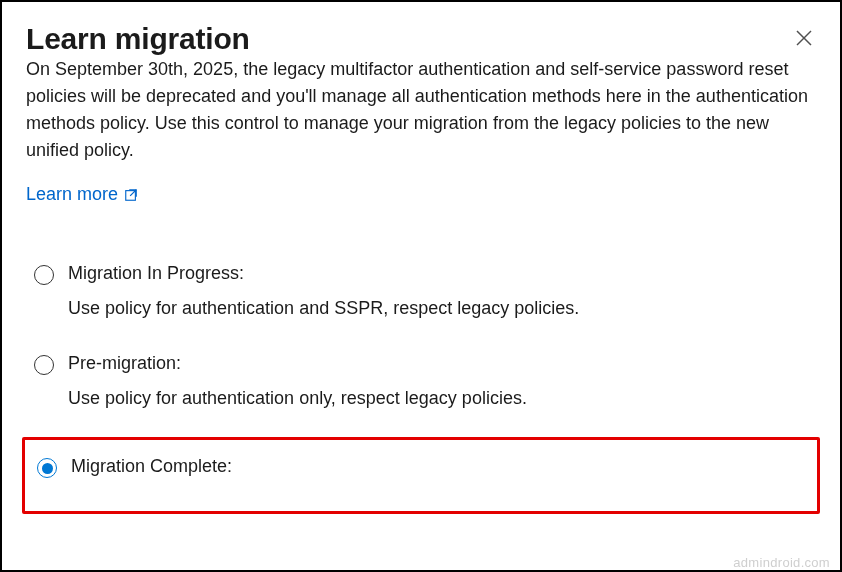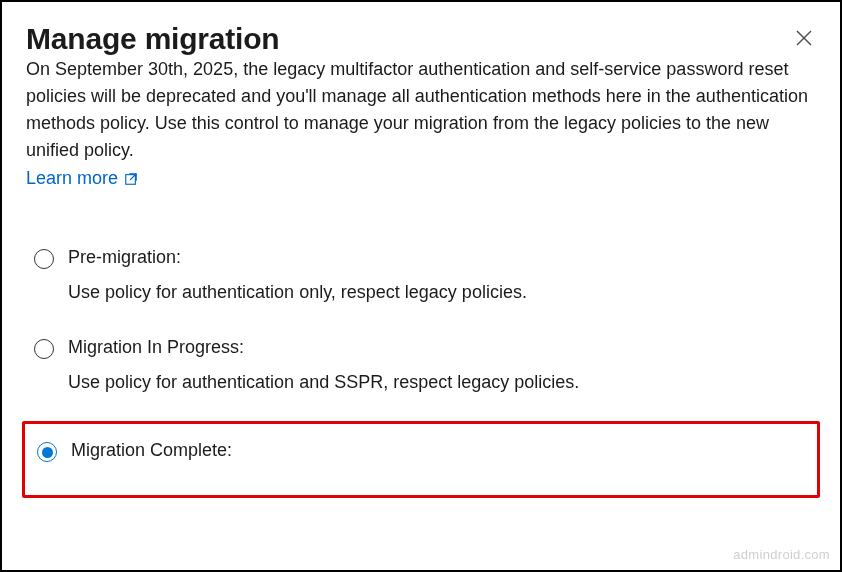--- a/index.html
+++ b/index.html
@@ -49,21 +49,21 @@
     }
     .description {
       font-size: 18px;
       line-height: 1.5;
       color: #1b1b1b;
     }
     .learn-more {
       display: inline-flex;
       align-items: center;
       gap: 6px;
-      margin-top: 4px;
+      margin-top: 20px;
       color: #0066cc;
       font-size: 18px;
       cursor: pointer;
       text-decoration: none;
     }
     .learn-more svg {
       width: 14px;
       height: 14px;
       stroke: #0066cc;
       stroke-width: 1.5;
@@ -115,33 +115,33 @@
       font-size: 18px;
       color: #1b1b1b;
       margin-bottom: 14px;
     }
     .option-desc {
       font-size: 18px;
       color: #1b1b1b;
     }
     .watermark {
       position: absolute;
-      bottom: 8px;
+      bottom: 0;
       right: 10px;
       font-size: 13px;
       color: #cfcfcf;
       letter-spacing: 0.3px;
     }
   </style>
 </head>
 <body>
 
 <div class="panel">
   <div class="header">
-    <h1 class="title">Manage migration</h1>
+    <h1 class="title">Learn migration</h1>
     <div class="close-btn">
       <svg viewBox="0 0 16 16" fill="none">
         <line x1="1" y1="1" x2="15" y2="15"></line>
         <line x1="15" y1="1" x2="1" y2="15"></line>
       </svg>
     </div>
   </div>
 
   <p class="description">On September 30th, 2025, the legacy multifactor authentication and self-service password reset policies will be deprecated and you'll manage all authentication methods here in the authentication methods policy. Use this control to manage your migration from the legacy policies to the new unified policy.</p>
   <a class="learn-more">
@@ -151,30 +151,30 @@
       <path d="M6 2 H14 V10" stroke-width="1.3"></path>
       <line x1="14" y1="2" x2="7" y2="9" stroke-width="1.3"></line>
     </svg>
   </a>
 
   <div class="options">
 
     <div class="option">
       <div class="radio"></div>
       <div class="option-content">
-        <div class="option-title">Pre-migration:</div>
-        <div class="option-desc">Use policy for authentication only, respect legacy policies.</div>
+        <div class="option-title">Migration In Progress:</div>
+        <div class="option-desc">Use policy for authentication and SSPR, respect legacy policies.</div>
       </div>
     </div>
 
     <div class="option">
       <div class="radio"></div>
       <div class="option-content">
-        <div class="option-title">Migration In Progress:</div>
-        <div class="option-desc">Use policy for authentication and SSPR, respect legacy policies.</div>
+        <div class="option-title">Pre-migration:</div>
+        <div class="option-desc">Use policy for authentication only, respect legacy policies.</div>
       </div>
     </div>
 
     <div class="option highlighted">
       <div class="radio selected"></div>
       <div class="option-content">
         <div class="option-title">Migration Complete:</div>
       </div>
     </div>
 

